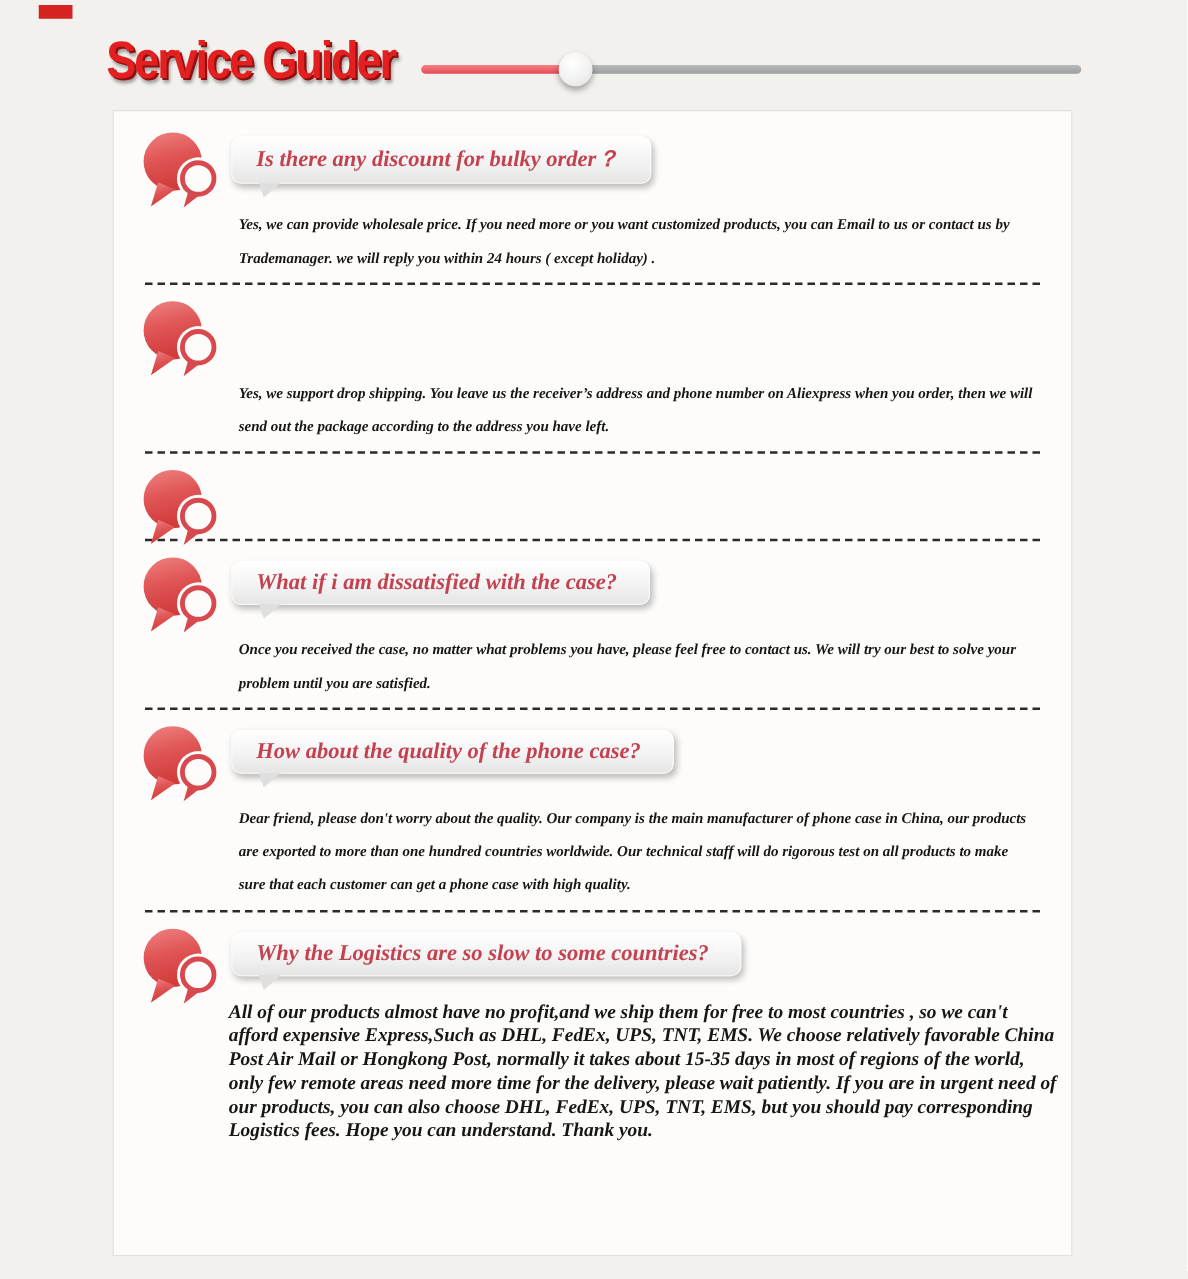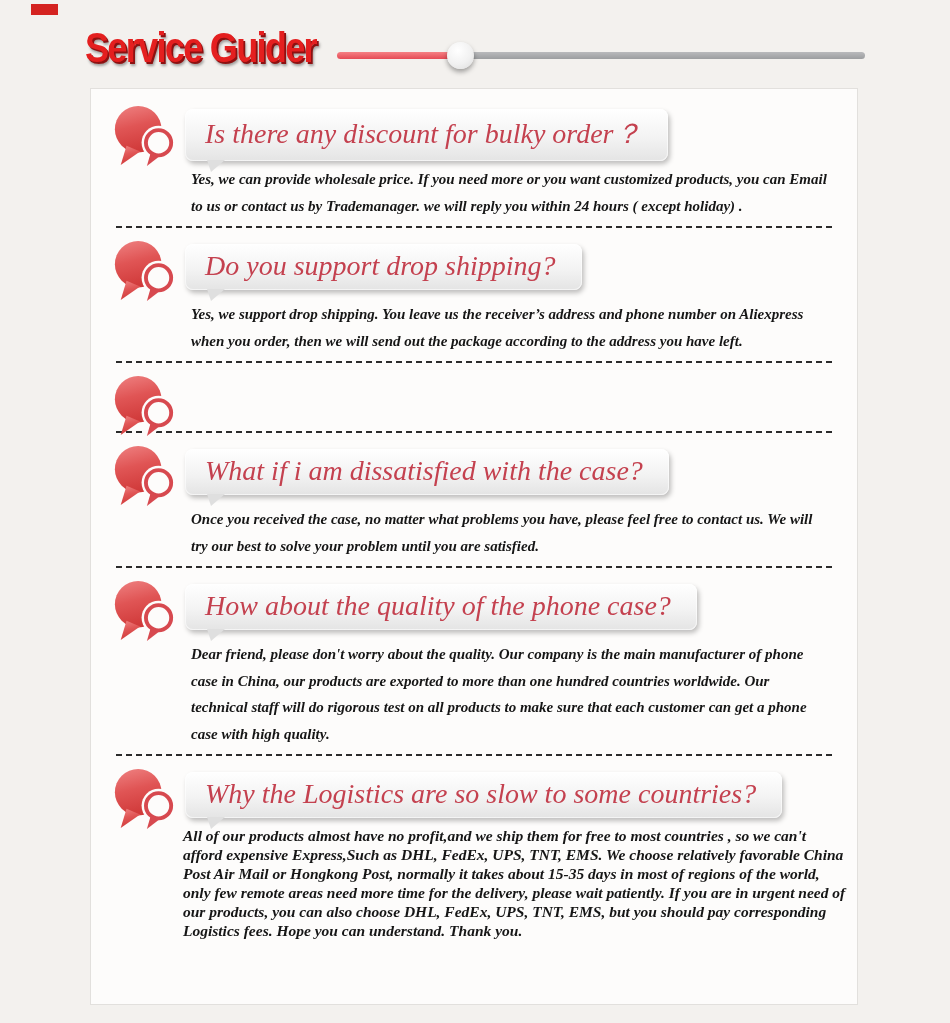--- a/index.html
+++ b/index.html
@@ -59,26 +59,26 @@
     padding:6px 26px 8px 20px; border-radius:8px;
     background:linear-gradient(#ffffff 0%, #f3f3f3 55%, #e4e4e4 100%);
     box-shadow:2px 3px 5px rgba(0,0,0,0.25), 0 0 0 1px rgba(255,255,255,0.6) inset;
   }
   .q-bubble::after {
     content:""; position:absolute; left:22px; bottom:-11px;
     border-style:solid; border-width:12px 14px 0 4px;
     border-color:#dfdfdf transparent transparent transparent;
   }
   .q-text {
-    font-weight:normal; font-style:italic; font-size:28px;
+    font-weight:bold; font-style:italic; font-size:18px;
     color:#c4414f; white-space:nowrap;
   }
 
   .answer {
-    font-weight:bold; font-style:italic; font-size:15px; line-height:26.5px;
+    font-weight:bold; font-style:italic; font-size:12px; line-height:26.5px;
     color:#161616; margin:9px 30px 7px 100px;
   }
   .faq-item.tight .answer {
     margin:6px 10px 4px 92px; line-height:19px; font-size:15.5px;
   }
 
   .sep { border-top:2px dashed #2b2b2b; margin:4px 25px 0 25px; height:0; }
   .faq-item:last-child .sep { display:none; }
 </style>
 </head>
@@ -137,23 +137,20 @@
               </linearGradient>
             </defs>
             <circle cx="28" cy="27" r="24" fill="url(#rg)"></circle>
             <path d="M16 44 L10 64 L30 50 Z" fill="url(#rg)"></path>
             <circle cx="49" cy="41" r="17.5" fill="#fdfcfb"></circle>
             <path d="M36 52 L32 68 L53 57 Z" fill="#fdfcfb"></path>
             <circle cx="49" cy="41" r="13" fill="#fdfcfb" stroke="#d7494f" stroke-width="4"></circle>
             <path d="M41 51 L37 65 L51 54 Z" fill="#d7494f"></path>
           </svg>
         </span>
-        <div class="q-bubble">
-          <span class="q-text">Do you support drop shipping?</span>
-        </div>
       </div>
       <p class="answer">Yes, we support drop shipping. You leave us the receiver’s address and phone number on Aliexpress when you order, then we will send out the package according to the address you have left.</p>
       <div class="sep"></div>
     </section>
 
     <section class="faq-item">
       <div class="q-row">
         <span class="chat-icon">
           <svg width="66" height="66" viewBox="0 0 68 68" aria-hidden="true">
             <defs>

